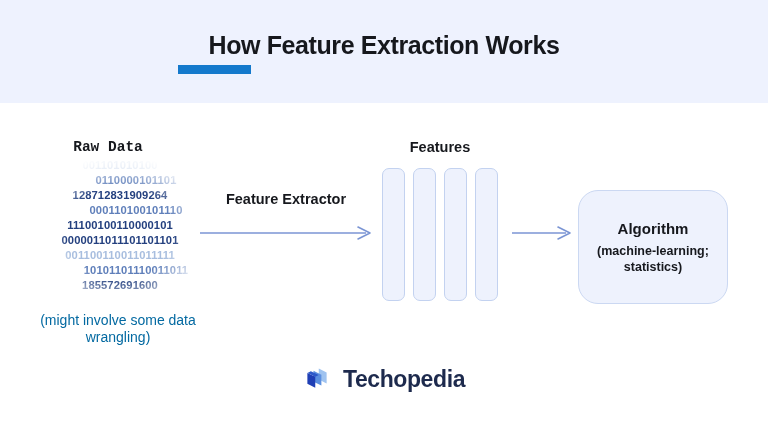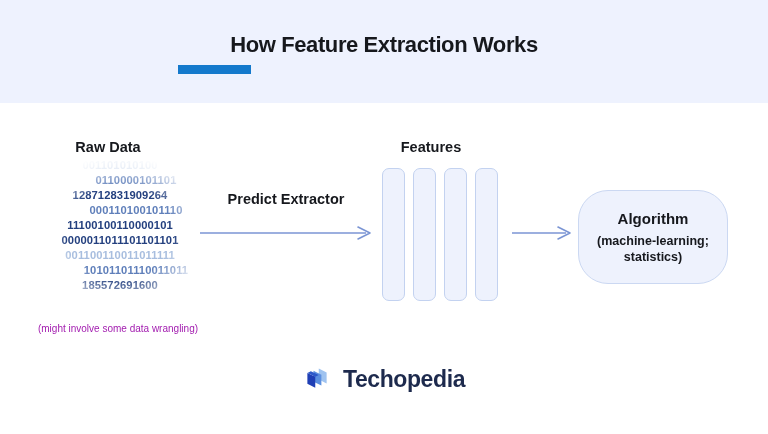--- a/index.html
+++ b/index.html
@@ -28,21 +28,21 @@
     left: 0; top: 0;
     width: 768px;
     height: 103px;
     background: #eef2fe;
   }
   #page-title {
     position: absolute;
     left: 0; top: 28px;
     width: 768px;
     text-align: center;
-    font-size: 22px;
+    font-size: 25px;
     font-weight: bold;
     color: #16181d;
     letter-spacing: -0.4px;
     line-height: 34px;
     white-space: nowrap;
   }
   #title-underline {
     position: absolute;
     left: 178px;
     top: 65px;
@@ -58,23 +58,24 @@
     font-weight: bold;
     color: #16181d;
     text-align: center;
     white-space: nowrap;
     line-height: 18px;
   }
   #raw-data-heading {
     left: 28px;
     top: 138px;
     width: 160px;
+    font-family: Liberation Mono, monospace;
   }
   #features-heading {
-    left: 371px;
+    left: 380px;
     top: 138px;
     width: 120px;
     text-align: center;
   }
 
   
   #binary-blob {
     position: absolute;
     left: 32px;
     top: 158px;
@@ -97,26 +98,25 @@
   }
   .binary-row span { display: inline; }
   .b-dark  { color: #24407f; }
   .b-mid   { color: #5f7fba; padding-left: 32px; }
   .b-light { color: #a8bedf; }
   .b-pale  { color: #cbd8ec; }
 
   
   .caption {
     position: absolute;
-    font-size: 10px;
+    font-size: 14px;
     font-weight: normal;
-    color: #a21caf;
+    color: #0369a1;
     text-align: center;
     line-height: 17px;
-    margin-top: 8px;
   }
   #raw-data-caption {
     left: 18px;
     top: 312px;
     width: 200px;
   }
   #algorithm-caption {
     left: 568px;
     top: 308px;
     width: 172px;
@@ -158,24 +158,24 @@
     border-radius: 7px;
     box-sizing: border-box;
   }
 
   
   #algorithm-box {
     position: absolute;
     left: 578px;
     top: 190px;
     width: 150px;
-    height: 94px;
+    height: 114px;
     background: #eef2fd;
     border: 1.3px solid #cbd8f2;
-    border-radius: 30px;
+    border-radius: 20px;
     box-sizing: border-box;
     display: flex;
     flex-direction: column;
     align-items: center;
     justify-content: center;
   }
   #algorithm-title {
     font-size: 15px;
     font-weight: bold;
     color: #16181d;
@@ -237,21 +237,21 @@
     <span class="binary-row"><span class="b-dark">11100100110000101</span></span>
     <span class="binary-row"><span class="b-dark">0000011011101101101</span></span>
     <span class="binary-row"><span class="b-light">001100110011011111</span></span>
     <span class="binary-row"><span class="b-mid">10101101110011011</span></span>
     <span class="binary-row"><span class="b-dark">185572691600</span></span>
 
   </div>
 
   <div class="caption" id="raw-data-caption">(might involve some data wrangling)</div>
 
-  <div id="feature-extractor-label">Predict Extractor</div>
+  <div id="feature-extractor-label">Feature Extractor</div>
 
   <svg class="arrow" id="extractor-arrow" style="left:198px; top:224px;" width="180" height="18" viewBox="0 0 180 18">
     <line x1="2" y1="9" x2="168" y2="9" stroke="#7b95d4" stroke-width="1.6"></line>
     <polyline points="160,3 172,9 160,15" fill="none" stroke="#7b95d4" stroke-width="1.6" stroke-linecap="round" stroke-linejoin="round"></polyline>
   </svg>
 
   <div class="section-heading" id="features-heading">Features</div>
 
   <div id="feature-bars">
     <div class="feature-bar"></div>

